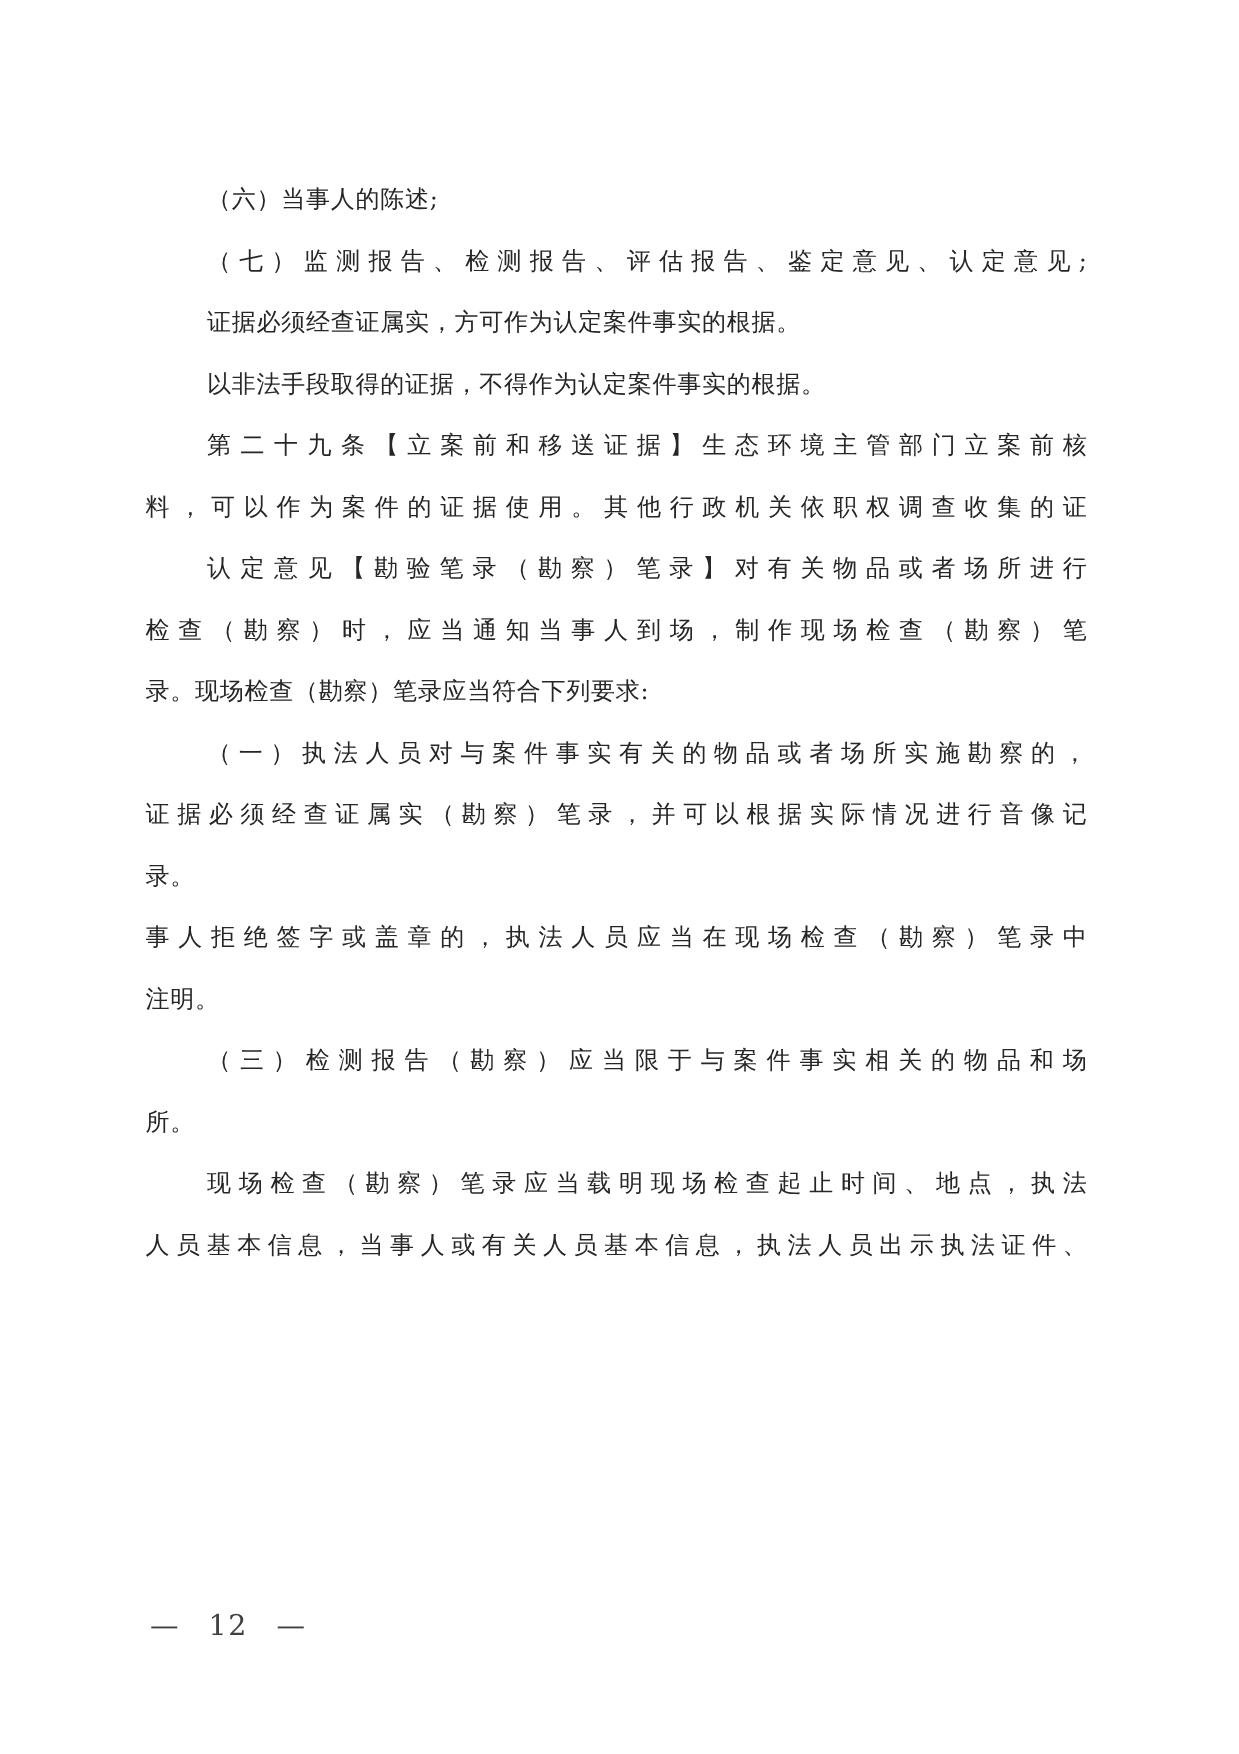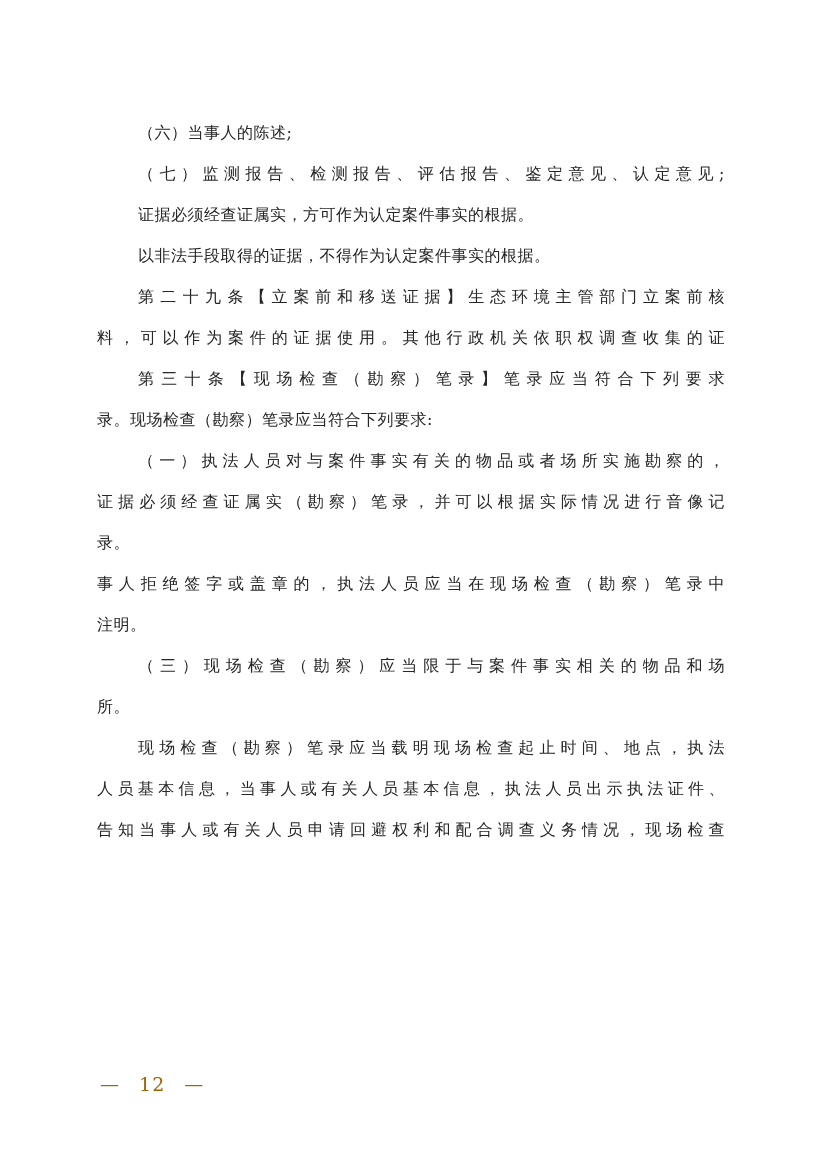--- a/index.html
+++ b/index.html
@@ -48,45 +48,45 @@
     font-family: "DejaVu Sans", "Liberation Sans", sans-serif;
     letter-spacing: 1px;
   }
   .footer {
     position: absolute;
     left: 100px;
     top: 1070px;
     height: 28px;
     line-height: 28px;
     font-size: 19px;
-    color: #a16207;
+    color: #404040;
     word-spacing: 12px;
     letter-spacing: 1px;
   }
 </style>
 </head>
 <body>
 
 <div class="page">
   <div class="doc-body" id="doc-body">
       <div class="line indent"><span class="seg">（六）当事人的陈述;</span></div>
       <div class="line indent fill"><span class="seg">（七）监测报告、检测报告、评估报告、鉴定意见、认定意见;</span></div>
       <div class="line indent"><span class="seg">证据必须经查证属实，方可作为认定案件事实的根据。</span></div>
       <div class="line indent"><span class="seg">以非法手段取得的证据，不得作为认定案件事实的根据。</span></div>
       <div class="line indent fill"><span class="seg bold">第二十九条</span><span class="seg">【立案前和移送证据】生态环境主管部门立案前核</span></div>
       <div class="line fill"><span class="seg">料，可以作为案件的证据使用。其他行政机关依职权调查收集的证</span></div>
-      <div class="line indent fill"><span class="seg bold">第三十条</span><span class="seg">【现场检查（勘察）笔录】笔录应当符合下列要求</span></div>
+      <div class="line indent fill"><span class="seg bold">认定意见</span><span class="seg">【勘验笔录（勘察）笔录】对有关物品或者场所进行</span></div>
+      <div class="line fill"><span class="seg">检查（勘察）时，应当通知当事人到场，制作现场检查（勘察）笔</span></div>
       <div class="line"><span class="seg">录。现场检查（勘察）笔录应当符合下列要求:</span></div>
       <div class="line indent fill"><span class="seg">（一）执法人员对与案件事实有关的物品或者场所实施勘察的，</span></div>
       <div class="line fill"><span class="seg">证据必须经查证属实（勘察）笔录，并可以根据实际情况进行音像记</span></div>
       <div class="line"><span class="seg">录。</span></div>
       <div class="line fill"><span class="seg">事人拒绝签字或盖章的，执法人员应当在现场检查（勘察）笔录中</span></div>
       <div class="line"><span class="seg">注明。</span></div>
-      <div class="line indent fill"><span class="seg">（三）现场检查（勘察）应当限于与案件事实相关的物品和场</span></div>
+      <div class="line indent fill"><span class="seg">（三）检测报告（勘察）应当限于与案件事实相关的物品和场</span></div>
       <div class="line"><span class="seg">所。</span></div>
       <div class="line indent fill"><span class="seg">现场检查（勘察）笔录应当载明现场检查起止时间、地点，执法</span></div>
       <div class="line fill"><span class="seg">人员基本信息，当事人或有关人员基本信息，执法人员出示执法证件、</span></div>
-      <div class="line fill"><span class="seg">告知当事人或有关人员申请回避权利和配合调查义务情况，现场检查</span></div>
     </div>
   <div class="footer">
     <span>— 12 —</span>
   </div>
 </div>
 
 </body></html>

